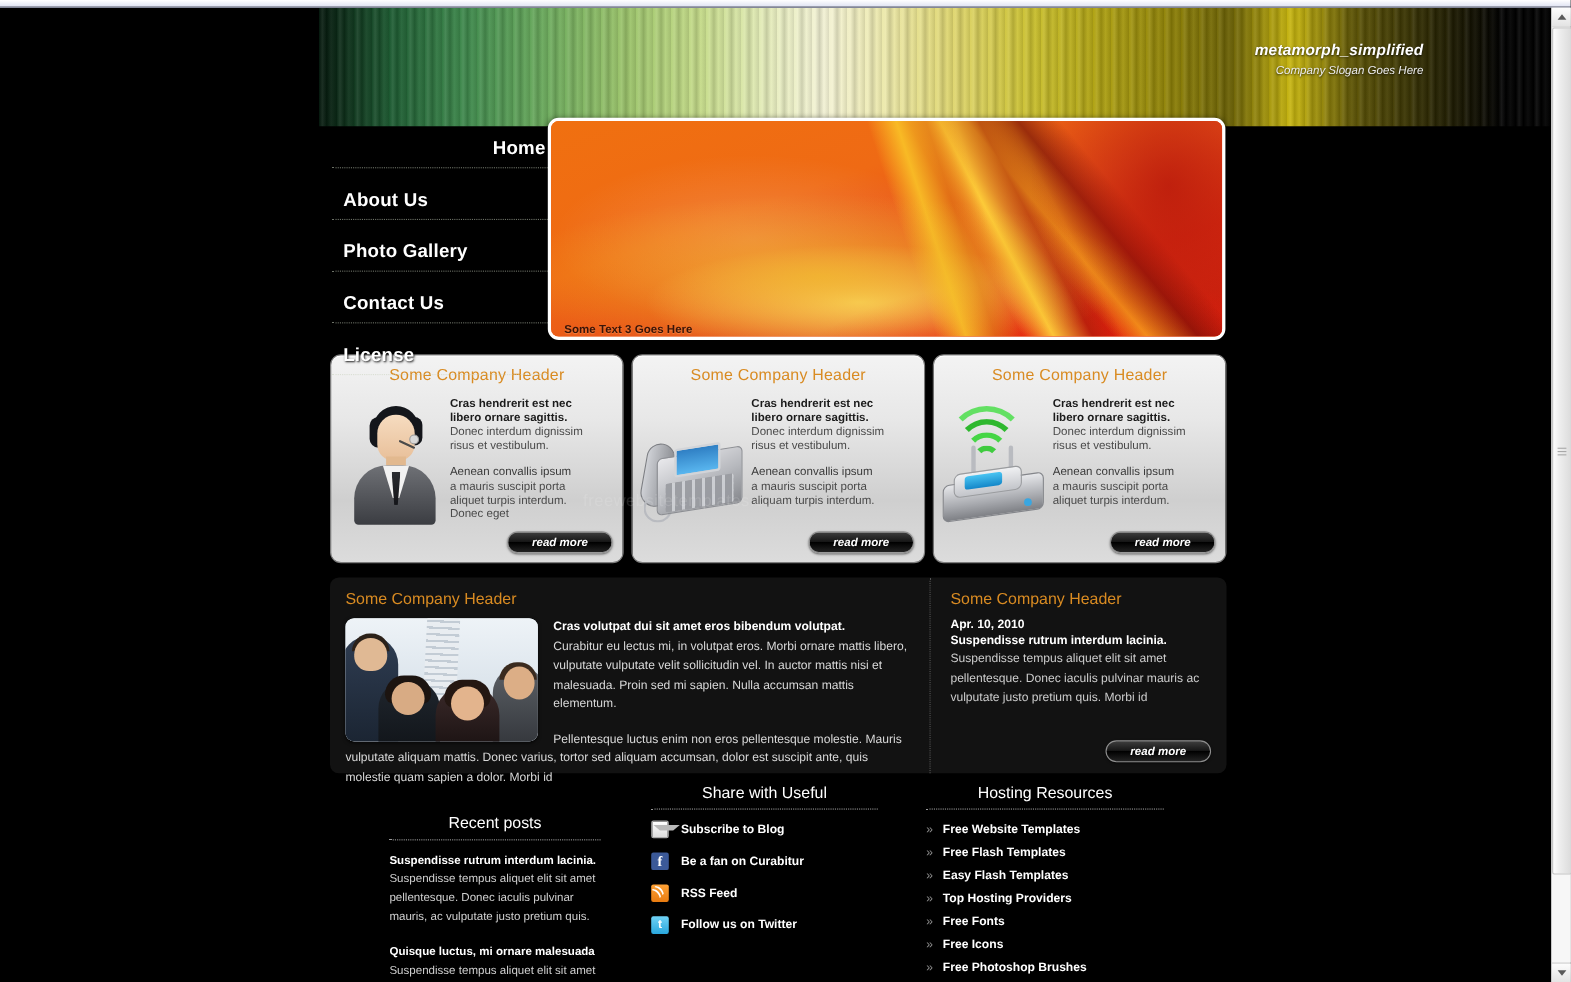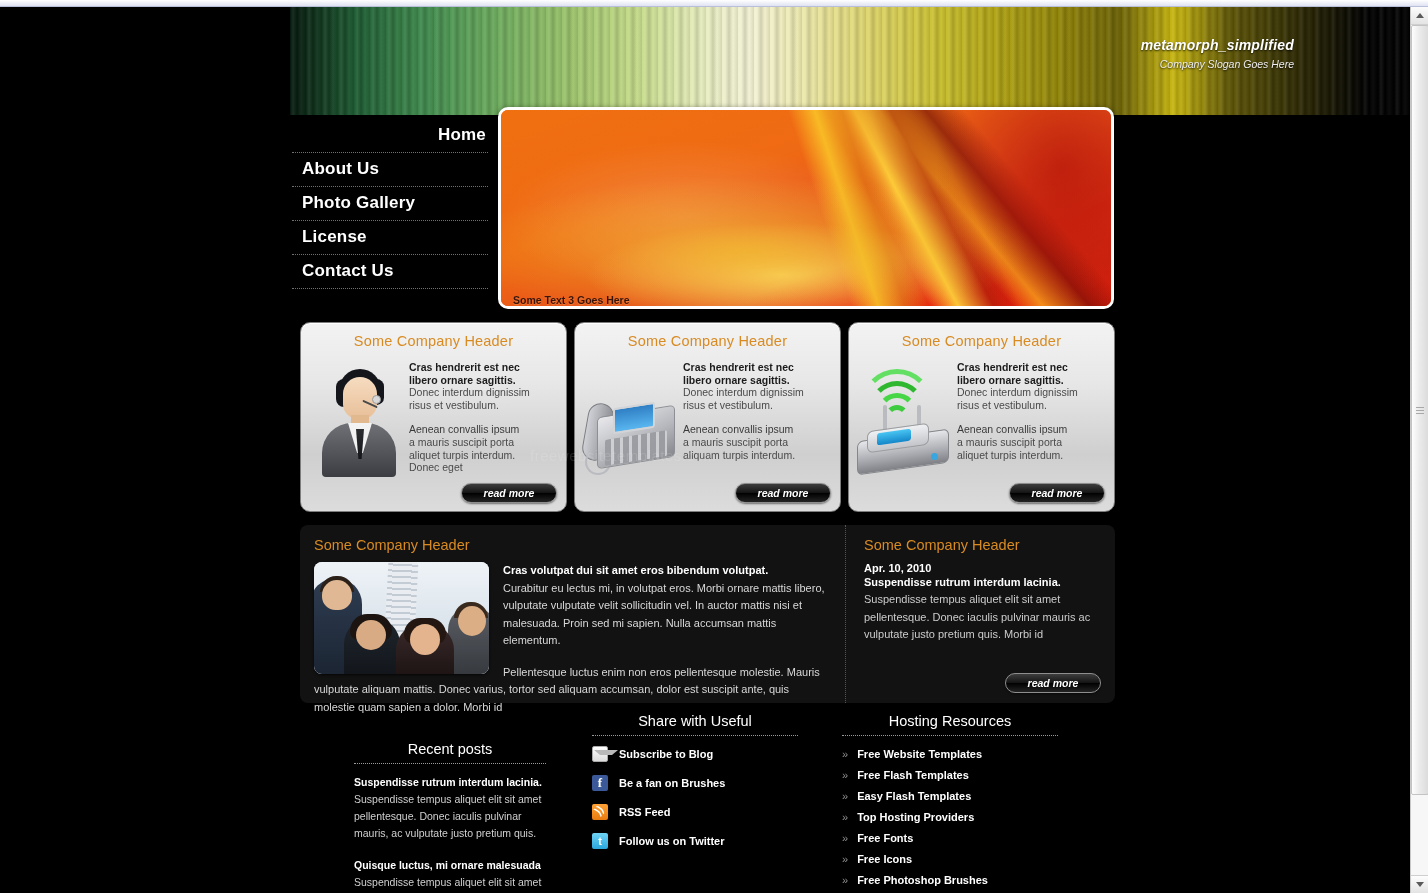--- a/index.html
+++ b/index.html
@@ -88,30 +88,30 @@
     font-size:14px; font-weight:bold; font-style:italic; color:#ffffff;
     letter-spacing:.2px; text-shadow:0 1px 2px rgba(0,0,0,.8);
   }
   .brand-slogan{
     font-size:10.5px; font-style:italic; color:#ededed; margin-top:5px;
     text-shadow:0 1px 2px rgba(0,0,0,.8);
   }
 
   
   .nav{
-    position:absolute; left:292px; top:112px; width:196px; z-index:10;
+    position:absolute; left:302px; top:112px; width:196px; z-index:10;
   }
   .nav-item{
     display:block; text-align:right; color:#ffffff;
     font-size:17px; font-weight:bold; padding:6px 2px 7px 0;
     border-bottom:1px dotted rgba(200,210,190,.55);
     text-shadow:1px 1px 2px rgba(0,0,0,.95);
     cursor:pointer; letter-spacing:.2px;
   }
-  .nav-item.second{ text-align:left; padding-left:10px; }
+  .nav-item.second{ text-align:left; padding-left:10px;margin-top:13px; }
 
   
   .hero{
     position:absolute; left:498px; top:100px; width:616px; height:202px;
     border:3px solid #ffffff; border-radius:10px; overflow:hidden;
     background:#e8540f;
     box-shadow:0 2px 6px rgba(0,0,0,.6);
   }
   .hero .layer{ position:absolute; inset:0; }
   .hero .l1{
@@ -361,22 +361,22 @@
     <div class="brand">
       <div class="brand-name">metamorph_simplified</div>
       <div class="brand-slogan">Company Slogan Goes Here</div>
     </div>
   </div>
 
   <nav class="nav">
     <a class="nav-item">Home</a>
     <a class="nav-item second">About Us</a>
     <a class="nav-item second">Photo Gallery</a>
+    <a class="nav-item second">Contact Us</a>
     <a class="nav-item second">License</a>
-    <a class="nav-item second">Contact Us</a>
   </nav>
 
   <div class="hero">
     <div class="layer l1"></div>
     <div class="layer l2"></div>
     <div class="layer l3"></div>
     <div class="layer l4"></div>
     <div class="hero-caption">Some Text 3 Goes Here</div>
   </div>
 
@@ -522,21 +522,21 @@
 
     <div class="fcol c2">
       <div class="fcol-title">Share with Useful</div>
 
       <div class="share-row">
         <span class="share-ic ic-mail"></span>
         <span class="share-label">Subscribe to Blog</span>
       </div>
       <div class="share-row">
         <span class="share-ic ic-fb">f</span>
-        <span class="share-label">Be a fan on Brushes</span>
+        <span class="share-label">Be a fan on Curabitur</span>
       </div>
       <div class="share-row">
         <span class="share-ic ic-rss"></span>
         <span class="share-label">RSS Feed</span>
       </div>
       <div class="share-row">
         <span class="share-ic ic-tw">t</span>
         <span class="share-label">Follow us on Twitter</span>
       </div>
     </div>

